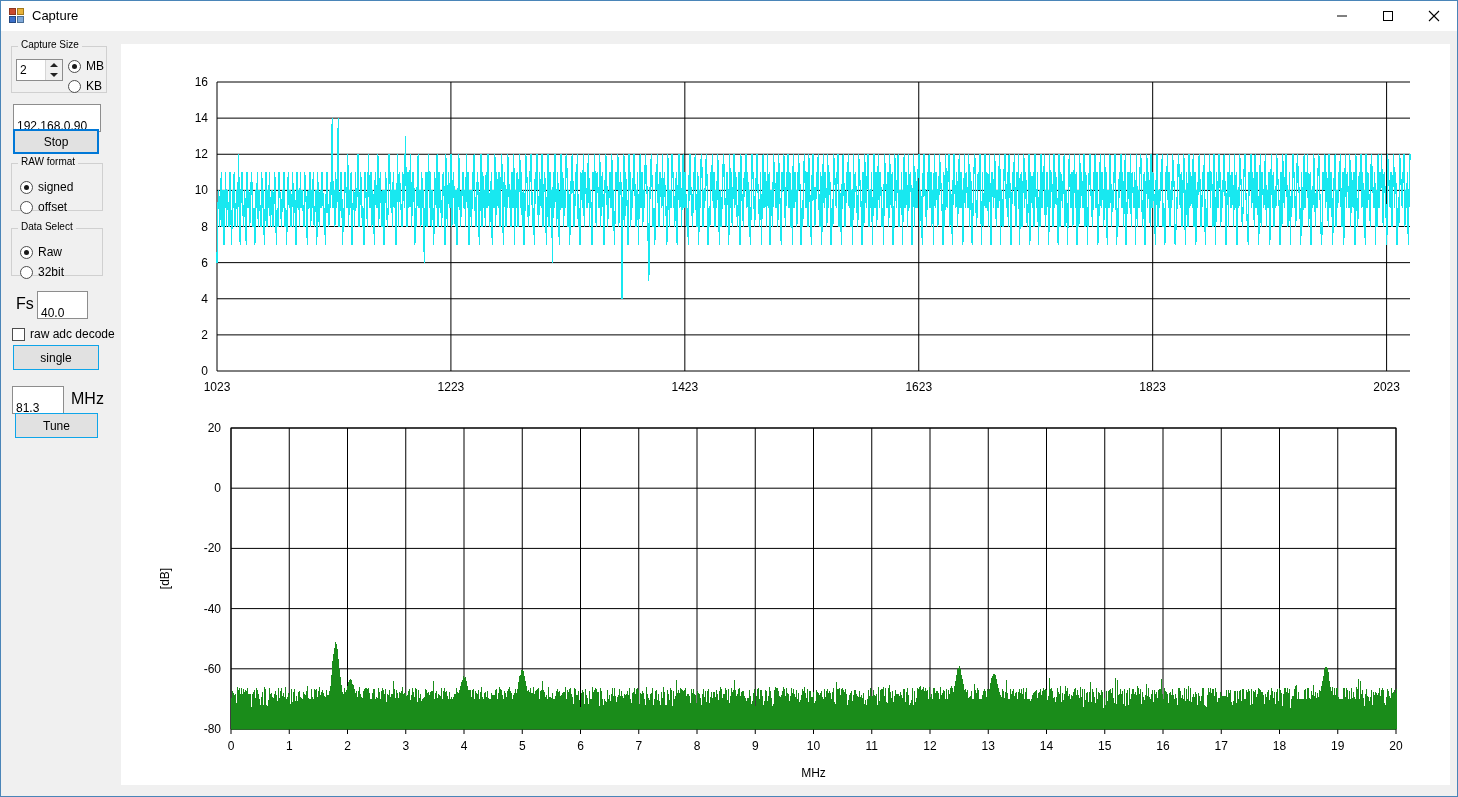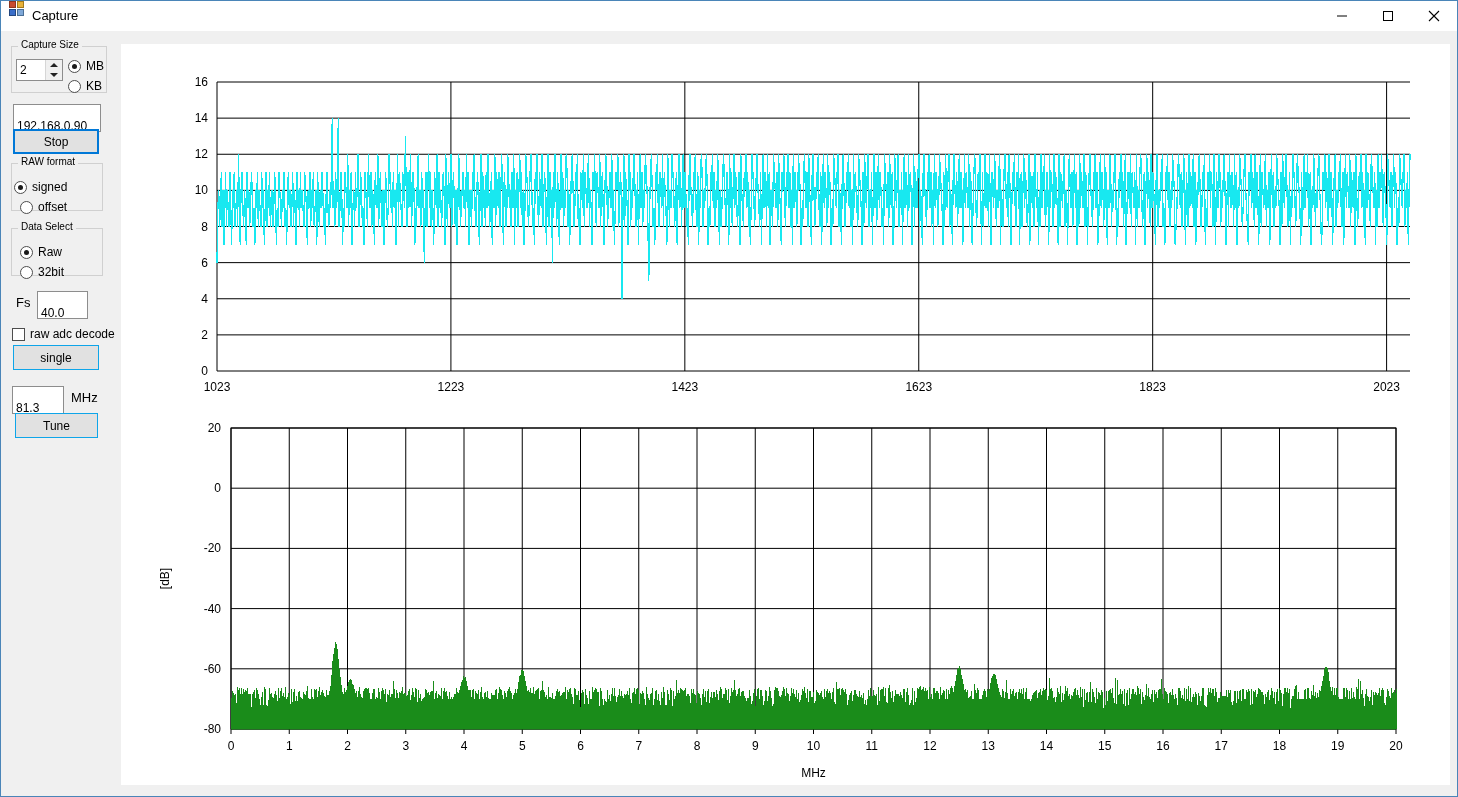--- a/index.html
+++ b/index.html
@@ -18,21 +18,21 @@
     border: 1px solid #4a85b8;
     border-top: 1px solid #4a85b8;
     overflow: hidden;
   }
 
   
   .titlebar {
     position: absolute; left: 0; top: 0;
     width: 1456px; height: 30px;
     background: #ffffff;
-    display: flex; align-items: flex-start;
+    display: flex; align-items: center;
   }
   .title-icon {
     width: 16px; height: 16px;
     margin-left: 8px; margin-right: 7px;
     position: relative;
     flex: 0 0 auto;
   }
   .title-icon .q { position: absolute; }
   .title-icon .q1 { left:0; top:0; width:7px; height:7px; background:#c94a2e; border:1px solid #8e3620; }
   .title-icon .q2 { left:8px; top:0; width:7px; height:7px; background:#e8b23a; border:1px solid #a47a1c; }
@@ -134,21 +134,21 @@
     border: 1px solid #0ea5e9;
     font-size: 12px; color: #000;
     display: flex; align-items: center; justify-content: center;
     font-family: "Liberation Sans", sans-serif;
   }
   .btn.focused {
     border: 2px solid #0078d7;
   }
   .lbl {
     position: absolute;
-    font-size: 13px; color: #000; white-space: nowrap;
+    font-size: 16px; color: #000; white-space: nowrap;
   }
 
   
   .chartpanel {
     position: absolute;
     left: 120px; top: 43px;
     width: 1329px; height: 741px;
     background: #ffffff;
   }
   .chart { position: absolute; }
@@ -216,21 +216,21 @@
       <span>192.168.0.90</span>
     </div>
 
     <div class="btn focused" style="left:11px; top:97px; width:86px; height:25px;">
       <span>Stop</span>
     </div>
 
     <div class="groupbox" style="left:9px; top:131px; width:92px; height:48px;">
       <span class="gb-title">RAW format</span>
     </div>
-    <div class="radio on" style="left:12px; top:148px;">
+    <div class="radio on" style="left:18px; top:148px;">
       <span class="dot"></span>
       <span>signed</span>
     </div>
     <div class="radio" style="left:18px; top:168px;">
       <span class="dot"></span>
       <span>offset</span>
     </div>
 
     <div class="groupbox" style="left:9px; top:196px; width:92px; height:48px;">
       <span class="gb-title">Data Select</span>

